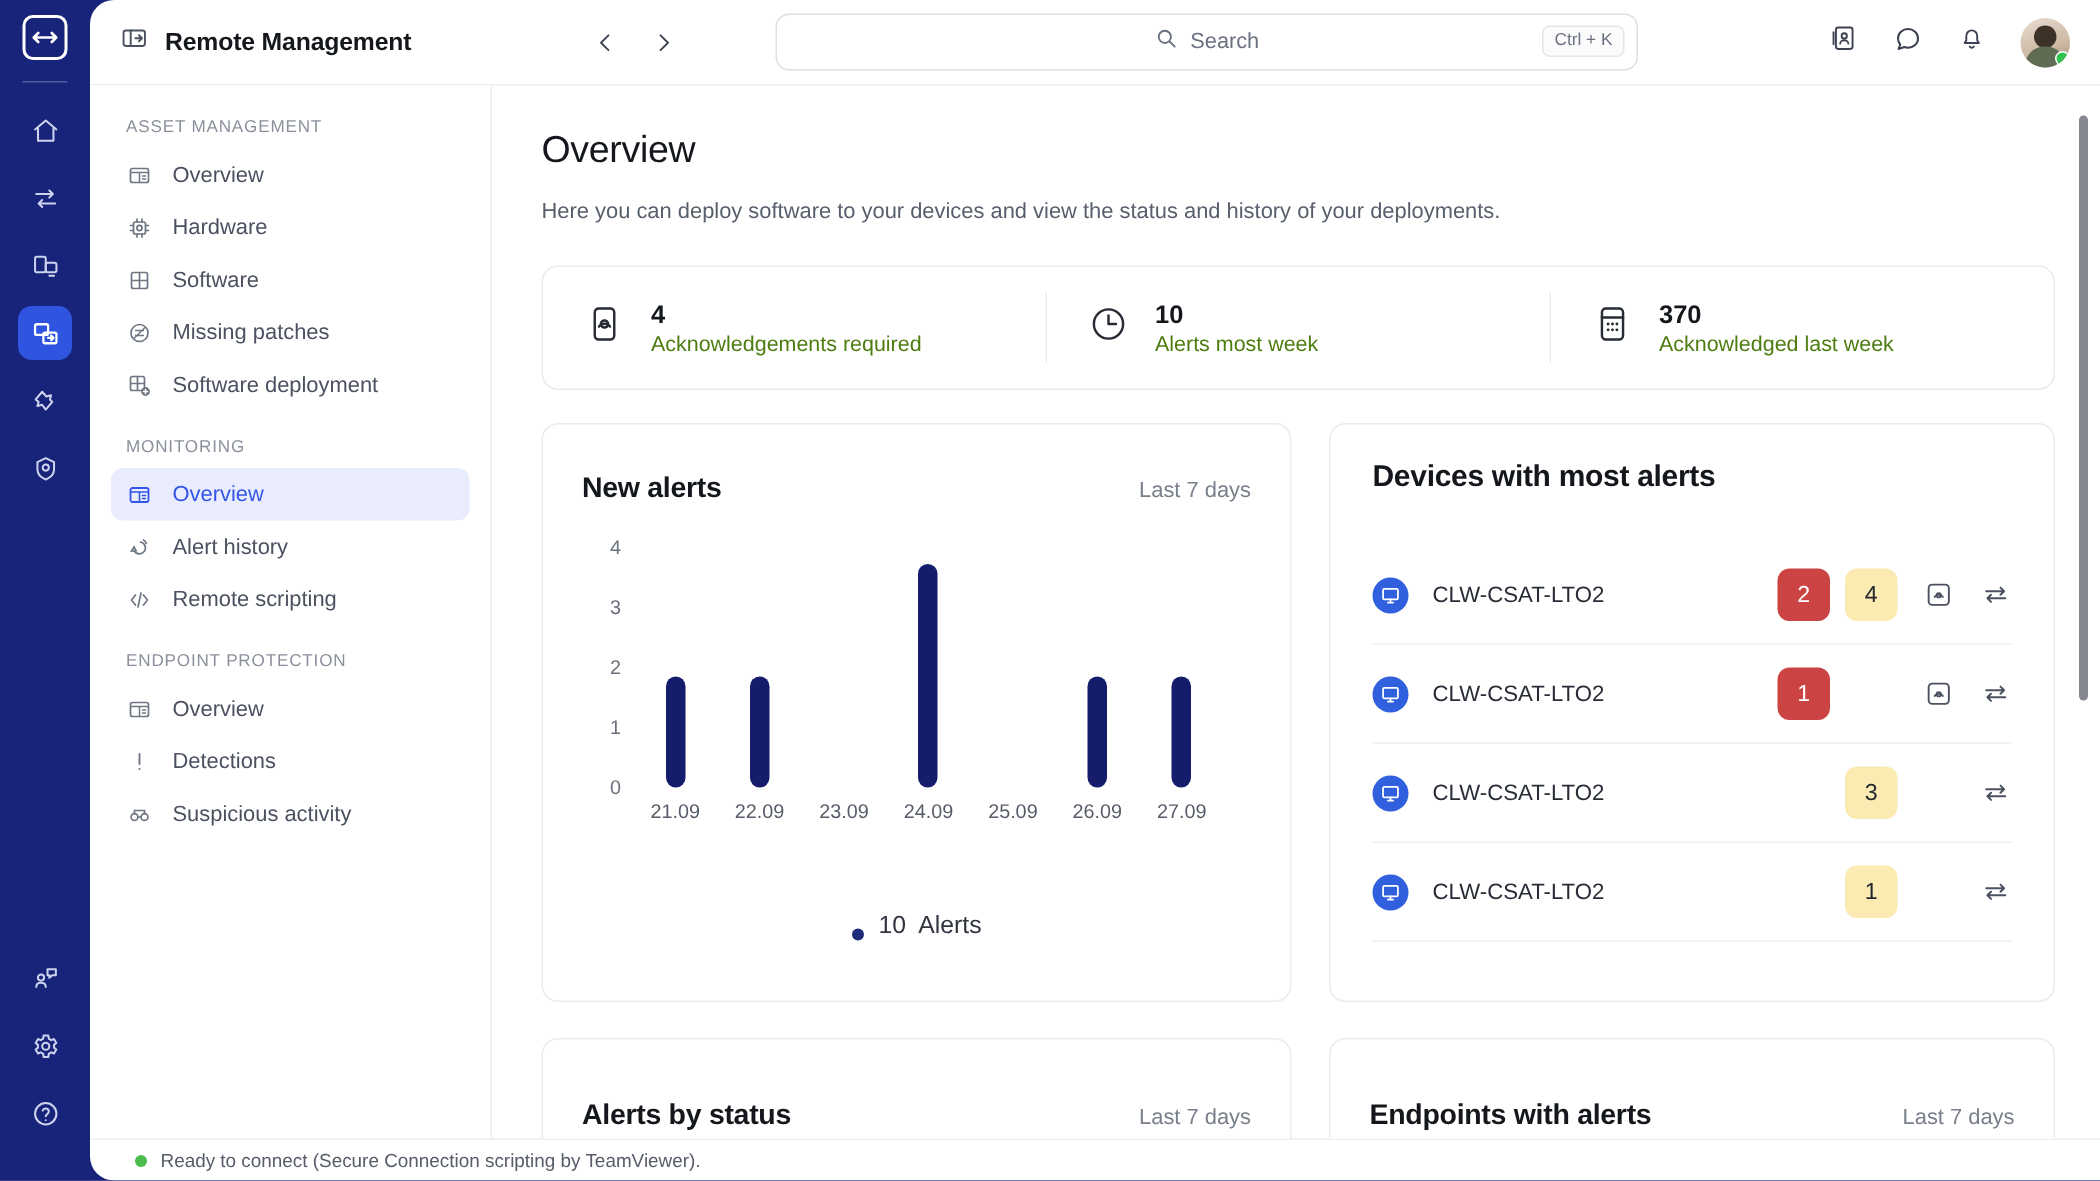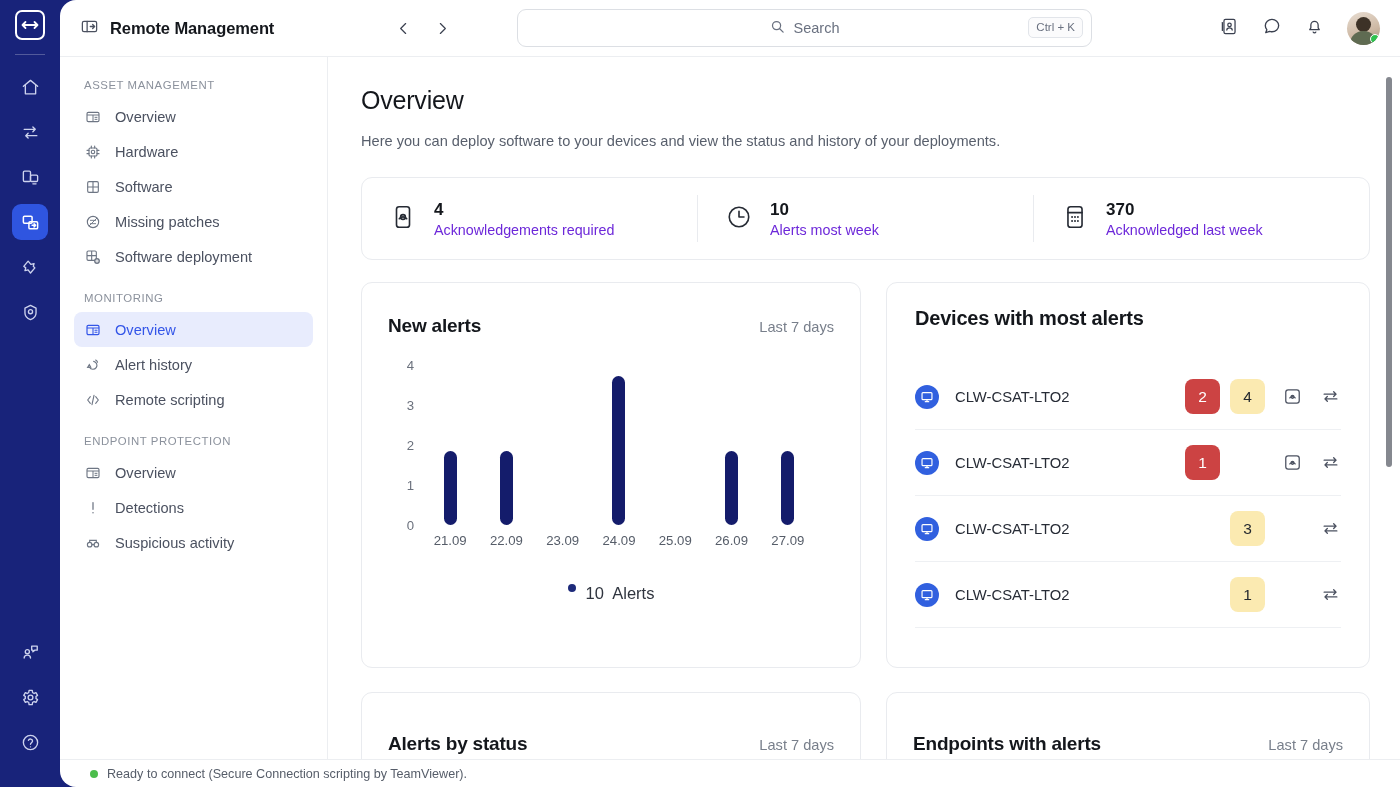--- a/index.html
+++ b/index.html
@@ -155,21 +155,21 @@
   .stats {
     margin-top: 28px; margin-right: 30px;
     height: 83px; display: flex; align-items: center;
   }
   .stat {
     flex: 1 1 0; display: flex; align-items: center; gap: 18px;
     padding-left: 28px; height: 47px;
   }
   .stat + .stat { border-left: 1px solid #e9ebef; }
   .stat-num { font-size: 17px; font-weight: bold; color: #14171c; line-height: 1.25; }
-  .stat-lbl { font-size: 14.3px; color: #6d28d9; margin-top: 2px; }
+  .stat-lbl { font-size: 14.3px; color: #4d7c0f; margin-top: 2px; }
 
   
   .panels {
     margin-top: 22px; margin-right: 30px;
     display: flex; gap: 25px;
   }
   .panel-left { flex: 0 0 500px; height: 386px; padding: 32px 26px 0 26px; }
   .panel-right { flex: 1 1 auto; height: 386px; padding: 24px 28px 0 28px; }
   .panel-head { display: flex; align-items: baseline; justify-content: space-between; }
   .panel-title { font-size: 19px; font-weight: bold; color: #14171c; letter-spacing: -0.2px; }
@@ -189,21 +189,21 @@
     position: absolute; left: 34px; right: 18px; top: 0; height: 160px;
     display: flex; align-items: flex-end;
   }
   .col { flex: 1 1 0; display: flex; flex-direction: column; align-items: center; height: 100%; justify-content: flex-end; }
   .bar { width: 13px; border-radius: 7px; background: #141c6b; }
   .xaxis {
     position: absolute; left: 34px; right: 18px; top: 168px;
     display: flex;
   }
   .xtick { flex: 1 1 0; text-align: center; font-size: 13.2px; color: #565d69; }
-  .legend { margin-top: 24px; display: flex; align-items: flex-start; justify-content: center; gap: 10px; }
+  .legend { margin-top: 48px; display: flex; align-items: flex-end; justify-content: center; gap: 10px; }
   .legend-dot { width: 8px; height: 8px; border-radius: 50%; background: #1d2a7a; }
   .legend-txt { font-size: 16.5px; color: #30353f; }
   .legend-txt b { font-weight: normal; }
 
   
   .devlist { margin-top: 34px; }
   .devrow {
     height: 66px; display: flex; align-items: center;
     border-bottom: 1px solid #eef0f3;
   }

